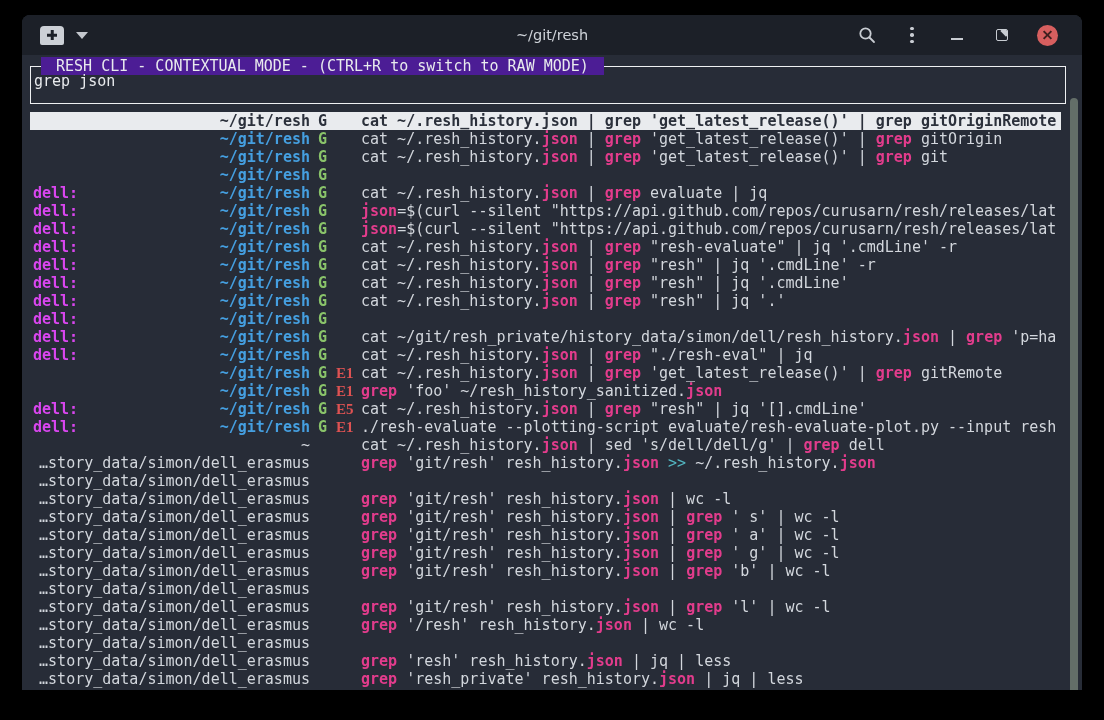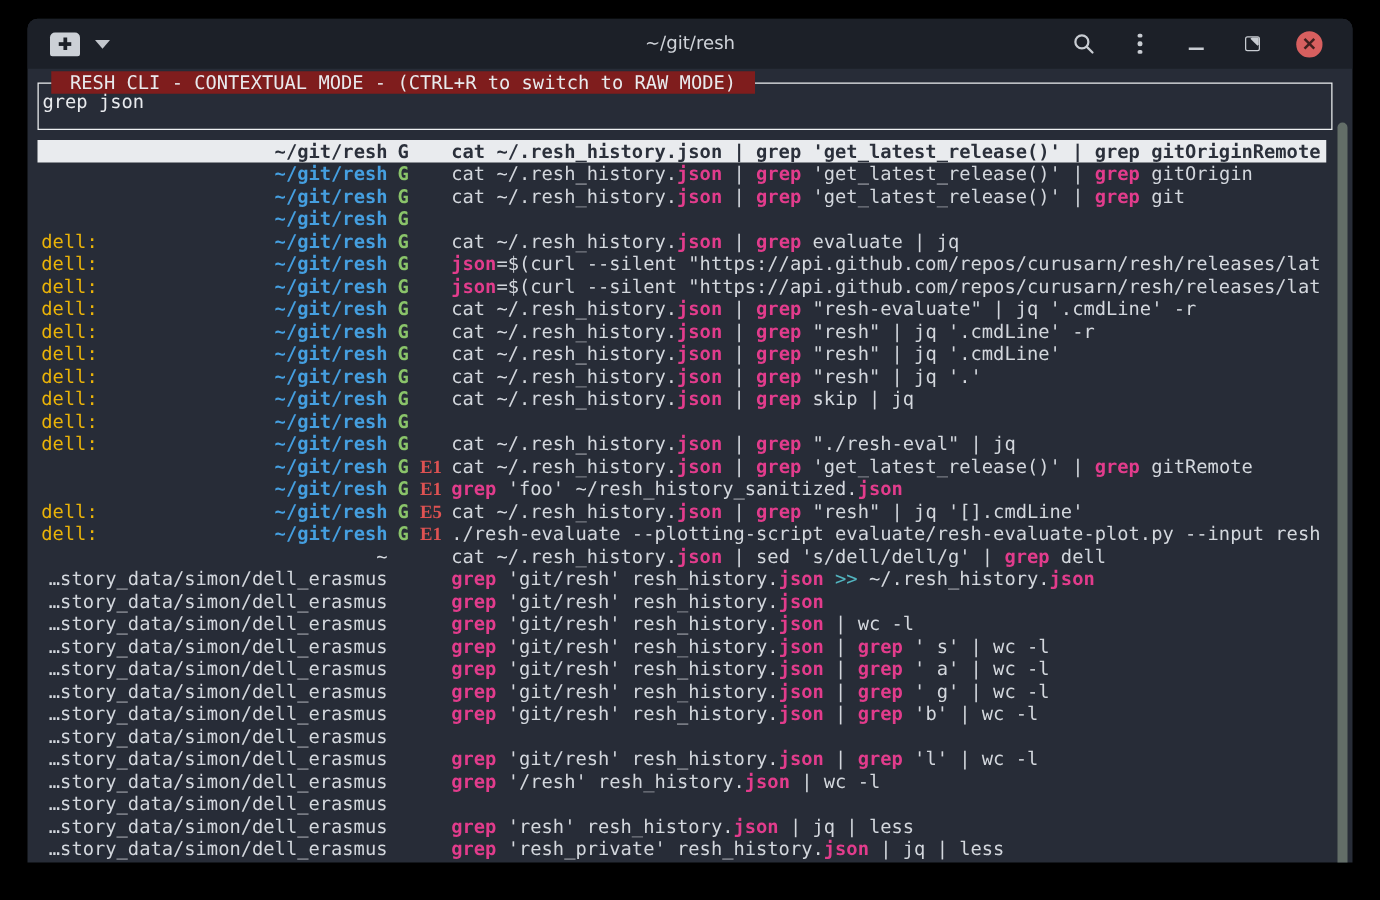--- a/index.html
+++ b/index.html
@@ -26,26 +26,26 @@
   .restore-glyph:before{content:"";position:absolute;right:-3px;top:-3px;width:8px;height:8px;background:#c8ccd2;transform:rotate(45deg);}
   .close-btn{width:21px;height:21px;border-radius:50%;background:#d75f5f;display:flex;align-items:center;justify-content:center;}
   .close-x{position:relative;width:9px;height:9px;}
   .close-x:before,.close-x:after{content:"";position:absolute;left:-1px;top:3.5px;width:11px;height:2px;background:#40201f;}
   .close-x:before{transform:rotate(45deg);}
   .close-x:after{transform:rotate(-45deg);}
   
   .term{position:absolute;left:0;top:40px;right:0;bottom:0;
         font-family:"DejaVu Sans Mono",monospace;font-size:15px;line-height:18px;color:#d3d7dd;}
   .querybox{position:absolute;left:8px;top:11px;width:1034px;height:36px;border:1px solid #eef0f2;}
-  .boxtitle{position:absolute;left:10px;top:-10px;background:#7f1d1d;padding:0 6px;color:#e8eaed;white-space:pre;text-align:center;}
+  .boxtitle{position:absolute;left:10px;top:-10px;background:#4c1d95;padding:0 6px;color:#e8eaed;white-space:pre;text-align:center;}
   .queryline{position:absolute;left:3px;bottom:13px;white-space:pre;color:#e8eaed;}
   .rows{position:absolute;left:0;top:57px;right:0;}
   .row{position:relative;height:18px;white-space:pre;}
   .row .selbg{position:absolute;left:8px;right:21px;top:0;bottom:0;background:#e9ebee;}
-  .host{position:absolute;left:11px;color:#eab308;}
+  .host{position:absolute;left:11px;color:#d946ef;font-weight:bold;}
   .path{position:absolute;left:11px;width:277px;text-align:right;font-weight:bold;}
   .pblue{color:#459fe0;}
   .pfg{color:#d3d7dd;font-weight:normal;}
   .flags{position:absolute;left:296px;font-weight:bold;}
   .fG{color:#8ac46a;}
   .fE{color:#dd5252;font-family:Liberation Serif, serif;}
   .cmd{position:absolute;left:339px;width:705px;overflow:hidden;}
   .seg-f{color:#d3d7dd;}
   .seg-m{color:#e23c8c;font-weight:bold;}
   .seg-o{color:#52b5c0;}
@@ -98,30 +98,30 @@
           <div class="row"><span class="path pblue">~/git/resh</span><span class="flags"><span class="fG">G</span></span><span class="cmd"><span class="seg-f">cat ~/.resh_history.</span><span class="seg-m">json</span><span class="seg-f"> | </span><span class="seg-m">grep</span><span class="seg-f"> 'get_latest_release()' | </span><span class="seg-m">grep</span><span class="seg-f"> gitOrigin</span></span></div>
           <div class="row"><span class="path pblue">~/git/resh</span><span class="flags"><span class="fG">G</span></span><span class="cmd"><span class="seg-f">cat ~/.resh_history.</span><span class="seg-m">json</span><span class="seg-f"> | </span><span class="seg-m">grep</span><span class="seg-f"> 'get_latest_release()' | </span><span class="seg-m">grep</span><span class="seg-f"> git</span></span></div>
           <div class="row"><span class="path pblue">~/git/resh</span><span class="flags"><span class="fG">G</span></span></div>
           <div class="row"><span class="host">dell:</span><span class="path pblue">~/git/resh</span><span class="flags"><span class="fG">G</span></span><span class="cmd"><span class="seg-f">cat ~/.resh_history.</span><span class="seg-m">json</span><span class="seg-f"> | </span><span class="seg-m">grep</span><span class="seg-f"> evaluate | jq</span></span></div>
           <div class="row"><span class="host">dell:</span><span class="path pblue">~/git/resh</span><span class="flags"><span class="fG">G</span></span><span class="cmd"><span class="seg-m">json</span><span class="seg-f">=$(curl --silent "https://api.github.com/repos/curusarn/resh/releases/lat</span></span></div>
           <div class="row"><span class="host">dell:</span><span class="path pblue">~/git/resh</span><span class="flags"><span class="fG">G</span></span><span class="cmd"><span class="seg-m">json</span><span class="seg-f">=$(curl --silent "https://api.github.com/repos/curusarn/resh/releases/lat</span></span></div>
           <div class="row"><span class="host">dell:</span><span class="path pblue">~/git/resh</span><span class="flags"><span class="fG">G</span></span><span class="cmd"><span class="seg-f">cat ~/.resh_history.</span><span class="seg-m">json</span><span class="seg-f"> | </span><span class="seg-m">grep</span><span class="seg-f"> "resh-evaluate" | jq '.cmdLine' -r</span></span></div>
           <div class="row"><span class="host">dell:</span><span class="path pblue">~/git/resh</span><span class="flags"><span class="fG">G</span></span><span class="cmd"><span class="seg-f">cat ~/.resh_history.</span><span class="seg-m">json</span><span class="seg-f"> | </span><span class="seg-m">grep</span><span class="seg-f"> "resh" | jq '.cmdLine' -r</span></span></div>
           <div class="row"><span class="host">dell:</span><span class="path pblue">~/git/resh</span><span class="flags"><span class="fG">G</span></span><span class="cmd"><span class="seg-f">cat ~/.resh_history.</span><span class="seg-m">json</span><span class="seg-f"> | </span><span class="seg-m">grep</span><span class="seg-f"> "resh" | jq '.cmdLine'</span></span></div>
           <div class="row"><span class="host">dell:</span><span class="path pblue">~/git/resh</span><span class="flags"><span class="fG">G</span></span><span class="cmd"><span class="seg-f">cat ~/.resh_history.</span><span class="seg-m">json</span><span class="seg-f"> | </span><span class="seg-m">grep</span><span class="seg-f"> "resh" | jq '.'</span></span></div>
-          <div class="row"><span class="host">dell:</span><span class="path pblue">~/git/resh</span><span class="flags"><span class="fG">G</span></span><span class="cmd"><span class="seg-f">cat ~/.resh_history.</span><span class="seg-m">json</span><span class="seg-f"> | </span><span class="seg-m">grep</span><span class="seg-f"> skip | jq</span></span></div>
           <div class="row"><span class="host">dell:</span><span class="path pblue">~/git/resh</span><span class="flags"><span class="fG">G</span></span></div>
+          <div class="row"><span class="host">dell:</span><span class="path pblue">~/git/resh</span><span class="flags"><span class="fG">G</span></span><span class="cmd"><span class="seg-f">cat ~/git/resh_private/history_data/simon/dell/resh_history.</span><span class="seg-m">json</span><span class="seg-f"> | </span><span class="seg-m">grep</span><span class="seg-f"> 'p=ha</span></span></div>
           <div class="row"><span class="host">dell:</span><span class="path pblue">~/git/resh</span><span class="flags"><span class="fG">G</span></span><span class="cmd"><span class="seg-f">cat ~/.resh_history.</span><span class="seg-m">json</span><span class="seg-f"> | </span><span class="seg-m">grep</span><span class="seg-f"> "./resh-eval" | jq</span></span></div>
           <div class="row"><span class="path pblue">~/git/resh</span><span class="flags"><span class="fG">G</span> <span class="fE">E1</span></span><span class="cmd"><span class="seg-f">cat ~/.resh_history.</span><span class="seg-m">json</span><span class="seg-f"> | </span><span class="seg-m">grep</span><span class="seg-f"> 'get_latest_release()' | </span><span class="seg-m">grep</span><span class="seg-f"> gitRemote</span></span></div>
           <div class="row"><span class="path pblue">~/git/resh</span><span class="flags"><span class="fG">G</span> <span class="fE">E1</span></span><span class="cmd"><span class="seg-m">grep</span><span class="seg-f"> 'foo' ~/resh_history_sanitized.</span><span class="seg-m">json</span></span></div>
           <div class="row"><span class="host">dell:</span><span class="path pblue">~/git/resh</span><span class="flags"><span class="fG">G</span> <span class="fE">E5</span></span><span class="cmd"><span class="seg-f">cat ~/.resh_history.</span><span class="seg-m">json</span><span class="seg-f"> | </span><span class="seg-m">grep</span><span class="seg-f"> "resh" | jq '[].cmdLine'</span></span></div>
           <div class="row"><span class="host">dell:</span><span class="path pblue">~/git/resh</span><span class="flags"><span class="fG">G</span> <span class="fE">E1</span></span><span class="cmd"><span class="seg-f">./resh-evaluate --plotting-script evaluate/resh-evaluate-plot.py --input resh</span></span></div>
           <div class="row"><span class="path pfg">~</span><span class="cmd"><span class="seg-f">cat ~/.resh_history.</span><span class="seg-m">json</span><span class="seg-f"> | sed 's/dell/dell/g' | </span><span class="seg-m">grep</span><span class="seg-f"> dell</span></span></div>
           <div class="row"><span class="path pfg">…story_data/simon/dell_erasmus</span><span class="cmd"><span class="seg-m">grep</span><span class="seg-f"> 'git/resh' resh_history.</span><span class="seg-m">json</span><span class="seg-f"> </span><span class="seg-o">&gt;&gt;</span><span class="seg-f"> ~/.resh_history.</span><span class="seg-m">json</span></span></div>
-          <div class="row"><span class="path pfg">…story_data/simon/dell_erasmus</span><span class="cmd"><span class="seg-m">grep</span><span class="seg-f"> 'git/resh' resh_history.</span><span class="seg-m">json</span></span></div>
+          <div class="row"><span class="path pfg">…story_data/simon/dell_erasmus</span></div>
           <div class="row"><span class="path pfg">…story_data/simon/dell_erasmus</span><span class="cmd"><span class="seg-m">grep</span><span class="seg-f"> 'git/resh' resh_history.</span><span class="seg-m">json</span><span class="seg-f"> | wc -l</span></span></div>
           <div class="row"><span class="path pfg">…story_data/simon/dell_erasmus</span><span class="cmd"><span class="seg-m">grep</span><span class="seg-f"> 'git/resh' resh_history.</span><span class="seg-m">json</span><span class="seg-f"> | </span><span class="seg-m">grep</span><span class="seg-f"> ' s' | wc -l</span></span></div>
           <div class="row"><span class="path pfg">…story_data/simon/dell_erasmus</span><span class="cmd"><span class="seg-m">grep</span><span class="seg-f"> 'git/resh' resh_history.</span><span class="seg-m">json</span><span class="seg-f"> | </span><span class="seg-m">grep</span><span class="seg-f"> ' a' | wc -l</span></span></div>
           <div class="row"><span class="path pfg">…story_data/simon/dell_erasmus</span><span class="cmd"><span class="seg-m">grep</span><span class="seg-f"> 'git/resh' resh_history.</span><span class="seg-m">json</span><span class="seg-f"> | </span><span class="seg-m">grep</span><span class="seg-f"> ' g' | wc -l</span></span></div>
           <div class="row"><span class="path pfg">…story_data/simon/dell_erasmus</span><span class="cmd"><span class="seg-m">grep</span><span class="seg-f"> 'git/resh' resh_history.</span><span class="seg-m">json</span><span class="seg-f"> | </span><span class="seg-m">grep</span><span class="seg-f"> 'b' | wc -l</span></span></div>
           <div class="row"><span class="path pfg">…story_data/simon/dell_erasmus</span></div>
           <div class="row"><span class="path pfg">…story_data/simon/dell_erasmus</span><span class="cmd"><span class="seg-m">grep</span><span class="seg-f"> 'git/resh' resh_history.</span><span class="seg-m">json</span><span class="seg-f"> | </span><span class="seg-m">grep</span><span class="seg-f"> 'l' | wc -l</span></span></div>
           <div class="row"><span class="path pfg">…story_data/simon/dell_erasmus</span><span class="cmd"><span class="seg-m">grep</span><span class="seg-f"> '/resh' resh_history.</span><span class="seg-m">json</span><span class="seg-f"> | wc -l</span></span></div>
           <div class="row"><span class="path pfg">…story_data/simon/dell_erasmus</span></div>
           <div class="row"><span class="path pfg">…story_data/simon/dell_erasmus</span><span class="cmd"><span class="seg-m">grep</span><span class="seg-f"> 'resh' resh_history.</span><span class="seg-m">json</span><span class="seg-f"> | jq | less</span></span></div>

